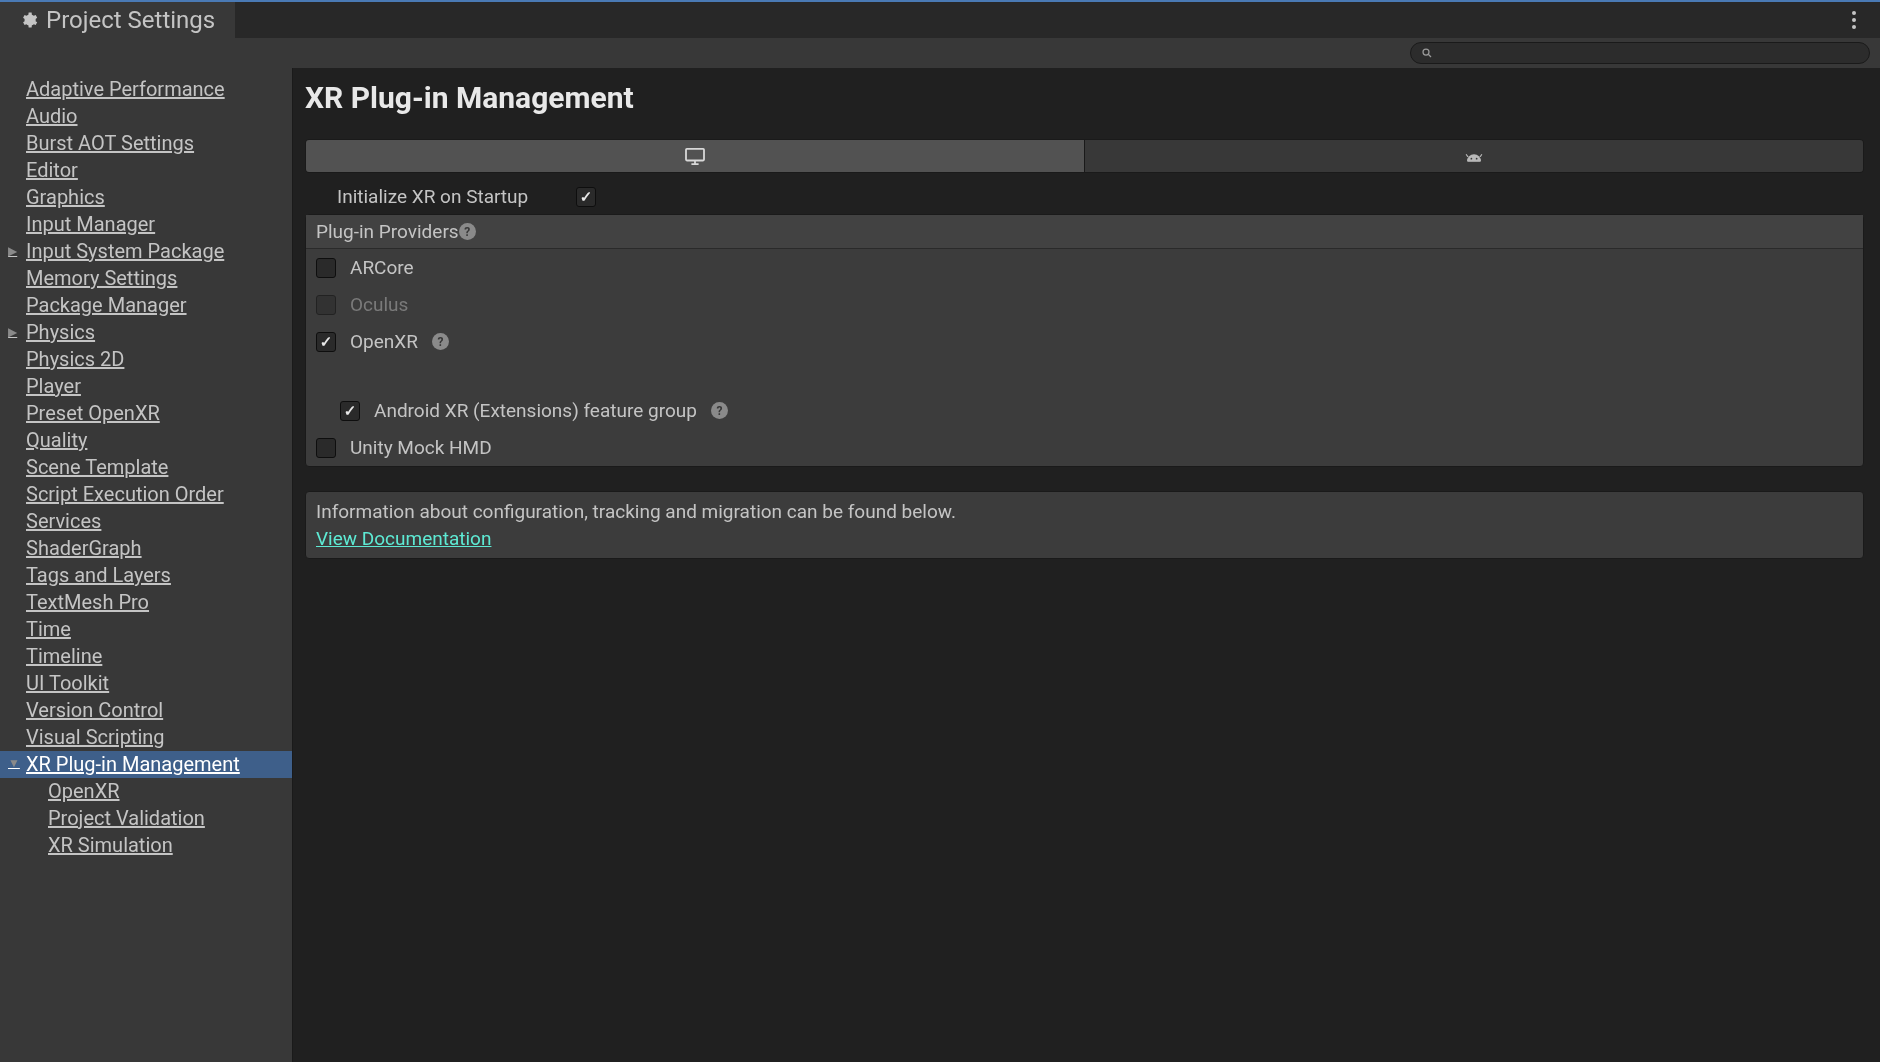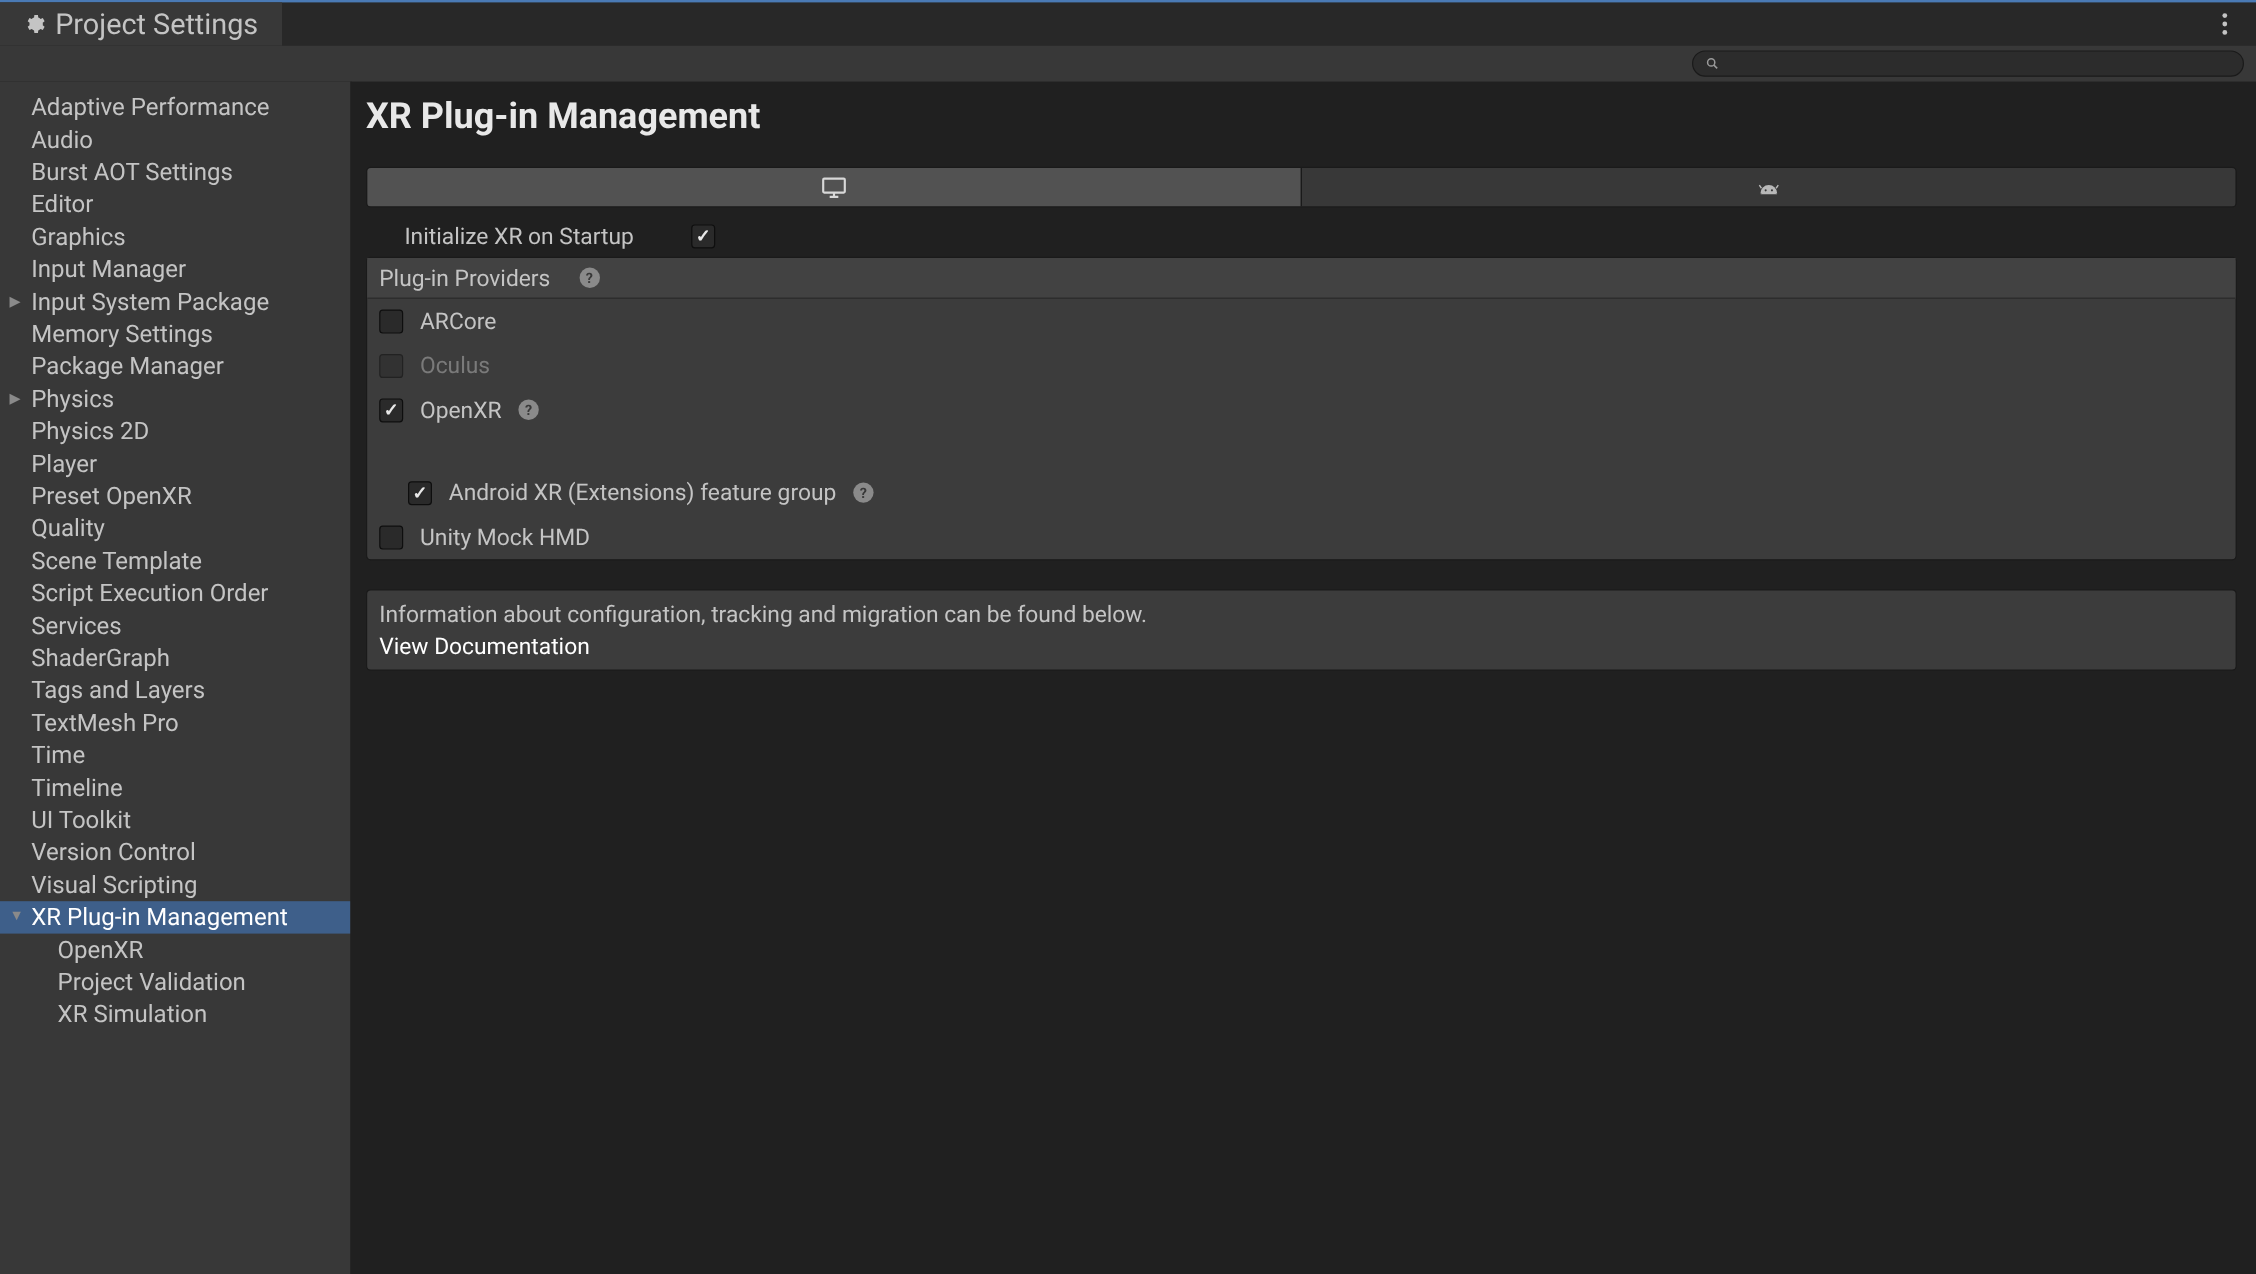--- a/index.html
+++ b/index.html
@@ -11,21 +11,21 @@
     .titlebar-right { margin-left: auto; margin-right: 16px; }
     .kebab { display: flex; flex-direction: column; gap: 3px; padding: 8px; cursor: pointer; }
     .kebab span { width: 4px; height: 4px; background: #c4c4c4; border-radius: 50%; }
     
     .toolbar { display: flex; justify-content: flex-end; align-items: center; height: 30px; padding: 0 10px; background: #383838; }
     .search-box { display: flex; align-items: center; width: 460px; height: 22px; background: #2c2c2c; border: 1px solid #1a1a1a; border-radius: 11px; padding: 0 10px; }
     .search-icon-svg { width: 12px; height: 12px; }
     
     .content { display: flex; height: calc(100% - 68px); }
     .sidebar { width: 293px; background: #383838; border-right: 1px solid #1a1a1a; padding: 8px 0; overflow-y: auto; }
-    .sidebar-item { display: flex; align-items: flex-end; padding: 1px 0 1px 26px; cursor: pointer; font-size: 20px; line-height: 25px; }
+    .sidebar-item { display: flex; align-items: flex-end; padding: 1px 0 1px 26px; cursor: pointer; font-size: 20px; line-height: 25px; text-decoration: underline; }
     .sidebar-item.has-caret { padding-left: 8px; }
     .sidebar-item.selected { background: #3e5f8a; color: #fff; }
     .sidebar-item.child { padding-left: 48px; }
     .caret { width: 14px; display: inline-flex; margin-right: 4px; color: #8a8a8a; font-size: 12px; }
     .caret.down { transform: translateY(-1px); }
     
     .main { flex: 1; padding: 12px 16px 12px 12px; overflow-y: auto; }
     .main-heading { color: #e8e8e8; font-size: 30px; font-weight: 700; margin: 0 0 24px 0; }
     
     .platform-tabs { display: flex; border: 1px solid #1a1a1a; border-radius: 4px; overflow: hidden; margin-bottom: 6px; }
@@ -34,28 +34,28 @@
     .ptab + .ptab { border-left: 1px solid #1a1a1a; }
     
     .row { display: flex; align-items: center; padding: 6px 8px; gap: 14px; margin-left: 24px; }
     .row-label { width: 225px; color: #c4c4c4; }
     
     .checkbox { width: 20px; height: 20px; background: #2a2a2a; border: 1px solid #0e0e0e; border-radius: 3px; display: flex; align-items: center; justify-content: center; cursor: pointer; flex-shrink: 0; }
     .checkbox.checked::after { content: "✓"; color: #e8e8e8; font-size: 15px; font-weight: bold; }
     .checkbox.disabled { opacity: 0.55; cursor: default; }
     
     .panel { border: 1px solid #1a1a1a; border-radius: 4px; margin-bottom: 24px; background: #3c3c3c; }
-    .panel-header { display: flex; align-items: center; gap: 24px; padding: 5px 10px; background: #424242; border-bottom: 1px solid #2a2a2a; }
+    .panel-header { display: flex; align-items: center; gap: 0; padding: 5px 10px; background: #424242; border-bottom: 1px solid #2a2a2a; }
     .help { width: 17px; height: 17px; border-radius: 50%; background: #8a8a8a; color: #383838; font-size: 12px; font-weight: bold; display: flex; align-items: center; justify-content: center; }
     .provider-row { display: flex; align-items: center; gap: 14px; padding: 7px 10px; }
     .provider-row.nested { padding-left: 34px; margin-top: 32px; }
     .provider-row.disabled { color: #7a7a7a; }
     
     .info-panel { border: 1px solid #1a1a1a; border-radius: 4px; padding: 8px 10px; background: #3c3c3c; }
-    .doc-link { color: #ffffff; cursor: pointer; }
+    .doc-link { color: #5eead4; text-decoration: underline; cursor: pointer; }
     
     svg { display: block; }
   </style>
 </head>
 <body>
 
 <div class="titlebar">
   <div class="tab">
     <span>
       <svg width="18" height="18" viewBox="0 0 24 24" fill="#c4c4c4">

